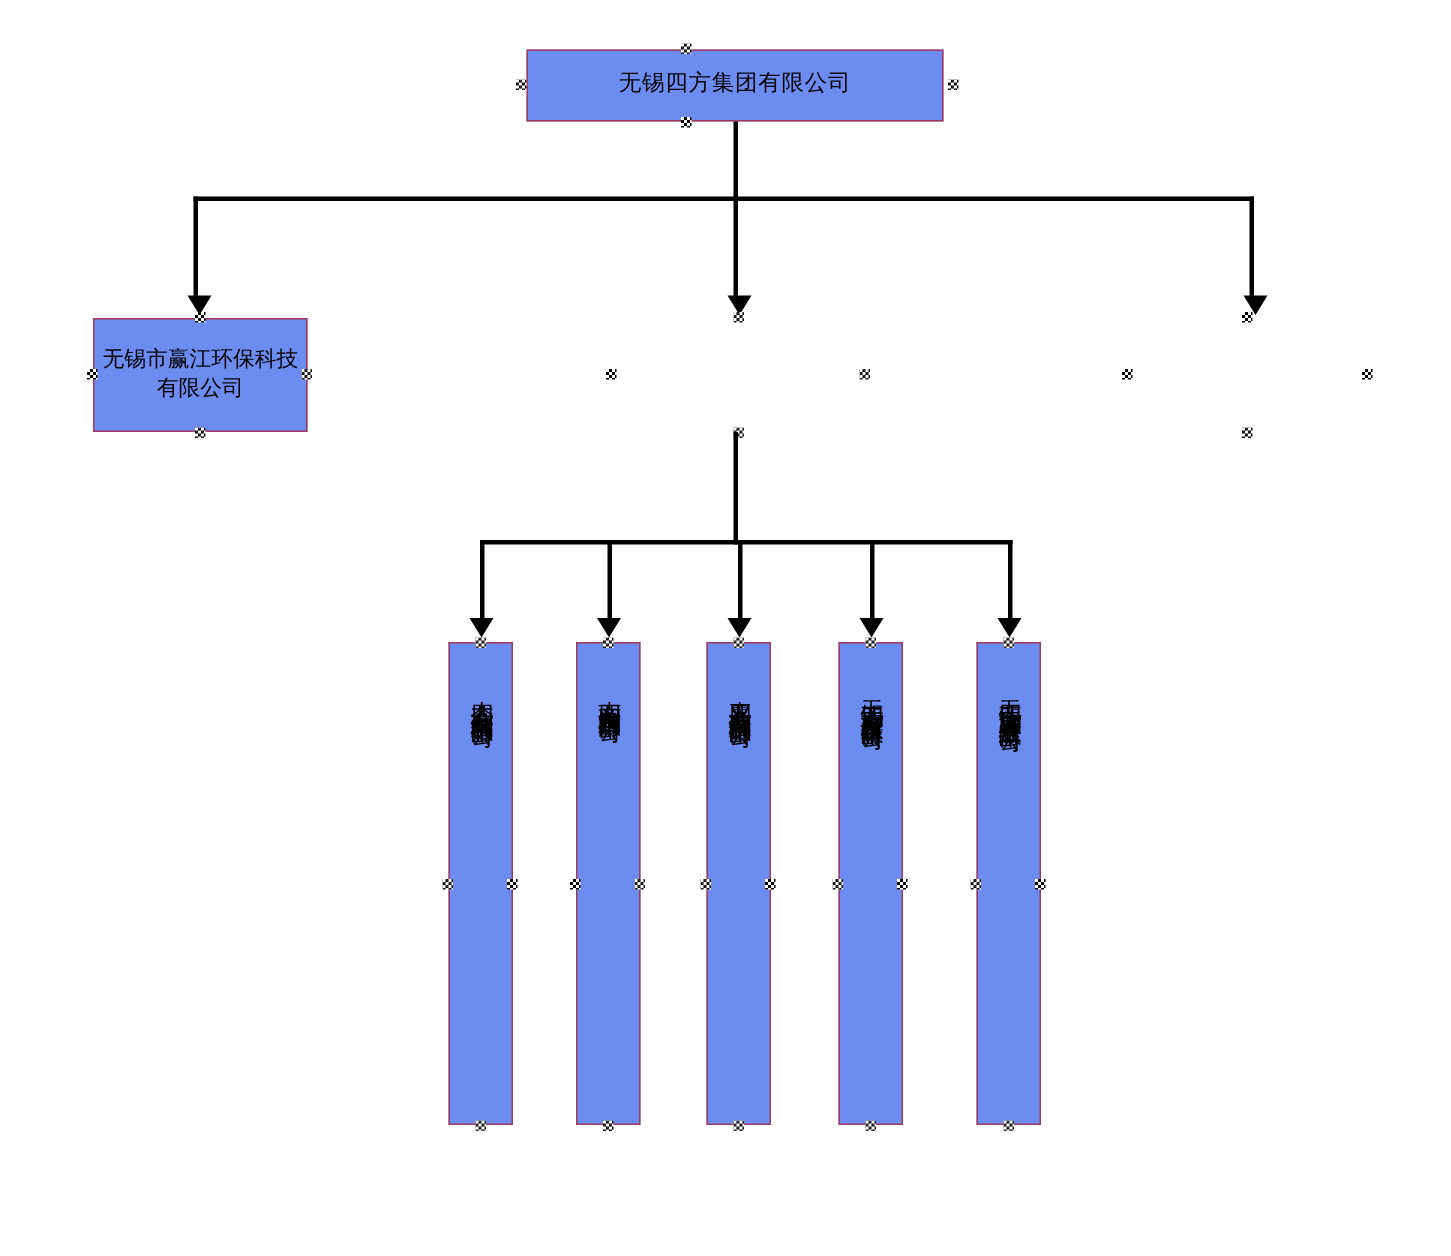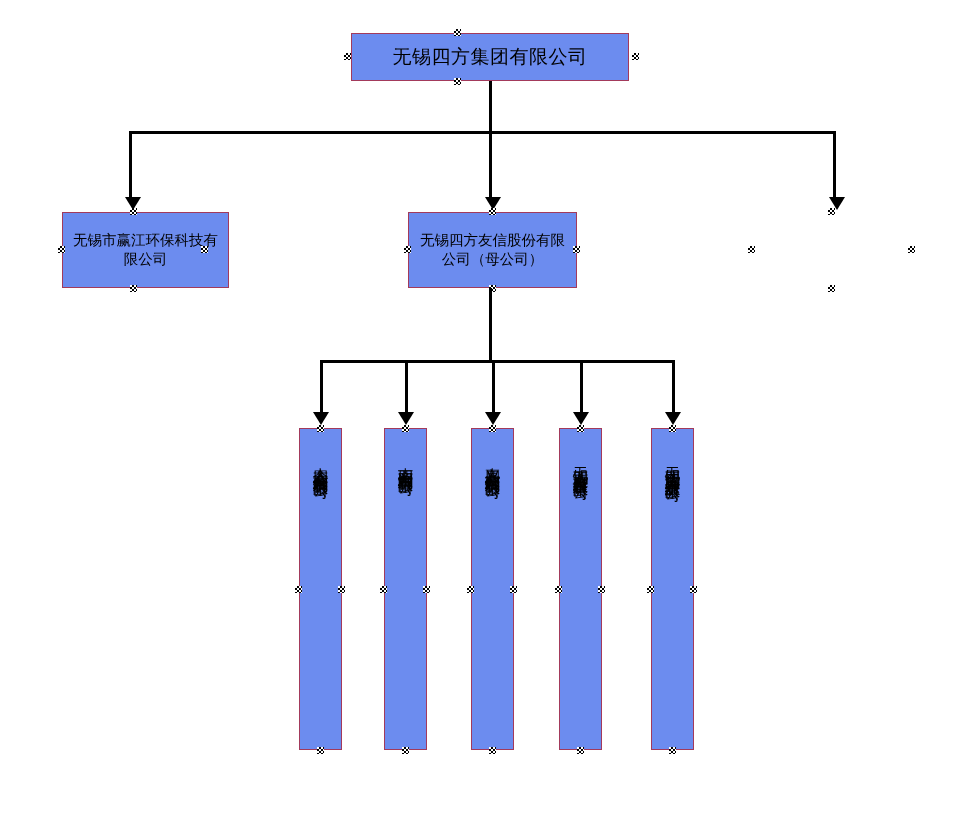--- a/index.html
+++ b/index.html
@@ -30,21 +30,21 @@
     text-align: center;
     color: #000000;
     line-height: 1.30;
   }
   .node .label {
     display: block;
     padding: 0 4px;
   }
 
   .node.root {
-    font-size: 19px;
+    font-size: 15px;
     letter-spacing: 0.5px;
   }
   .node.level2 {
     font-size: 14.5px;
   }
 
   
   .node.leaf {
     font-size: 15.5px;
     align-items: flex-start;
@@ -107,31 +107,28 @@
 
   <div class="seg v" style="left:129px; top:131px; height:68px;"></div>
   <div class="arrow" style="left:125px; top:197px;"></div>
 
   <div class="seg v" style="left:489px; top:131px; height:68px;"></div>
   <div class="arrow" style="left:485px; top:197px;"></div>
 
   <div class="seg v" style="left:833px; top:131px; height:68px;"></div>
   <div class="arrow" style="left:829px; top:197px;"></div>
 
-  <div class="node level2" style="left:62px; top:212px; width:167px; height:76px;">
+  <div class="node level2" style="left:62px; top:212px; width:143px; height:76px;">
     <span class="label">无锡市赢江环保科技有限公司</span>
   </div>
   <div class="handle" style="left:130px; top:208px;"></div>
   <div class="handle" style="left:58px; top:246px;"></div>
   <div class="handle" style="left:201px; top:246px;"></div>
   <div class="handle" style="left:130px; top:285px;"></div>
 
-  <div class="node level2" style="left:408px; top:212px; width:169px; height:76px;">
-    <span class="label">无锡四方友信股份有限公司（母公司）</span>
-  </div>
   <div class="handle" style="left:489px; top:208px;"></div>
   <div class="handle" style="left:404px; top:246px;"></div>
   <div class="handle" style="left:573px; top:246px;"></div>
   <div class="handle" style="left:489px; top:285px;"></div>
 
   <div class="handle" style="left:828px; top:208px;"></div>
   <div class="handle" style="left:748px; top:246px;"></div>
   <div class="handle" style="left:908px; top:246px;"></div>
   <div class="handle" style="left:828px; top:285px;"></div>
 

